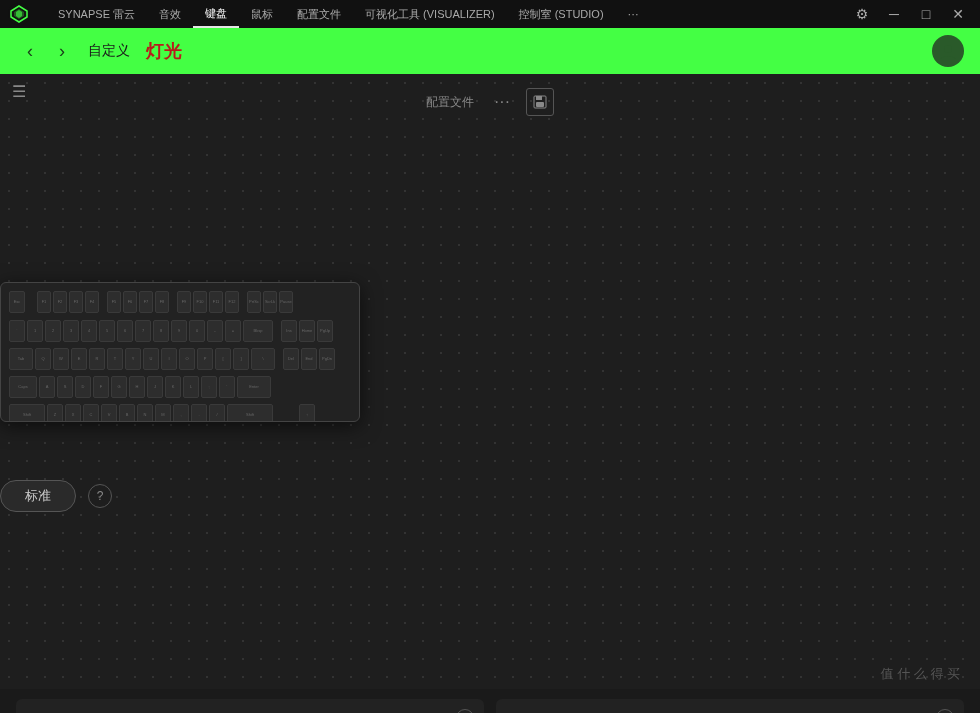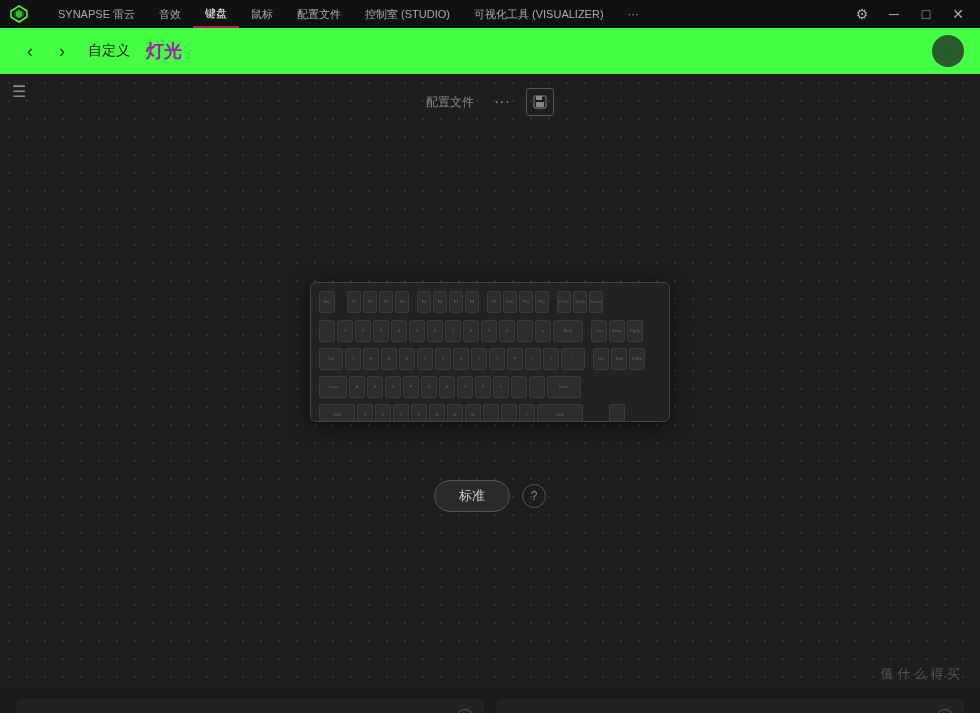--- a/index.html
+++ b/index.html
@@ -40,21 +40,21 @@
       color: #aaa;
       font-size: 11px;
       padding: 0 12px;
       height: 28px;
       display: flex;
       align-items: center;
       cursor: pointer;
     }
     .nav-link.active {
       color: #fff;
-      border-bottom: 2px solid #be185d;
+      border-bottom: 2px solid #e5e5e5;
     }
     .title-bar-controls {
       display: flex;
       gap: 4px;
     }
     .win-btn {
       width: 28px;
       height: 22px;
       background: transparent;
       border: none;
@@ -93,21 +93,21 @@
       justify-content: center;
       border-radius: 3px;
     }
     .header-title {
       font-size: 14px;
       color: #1a1a1a;
       font-weight: normal;
     }
     .header-subtitle {
       font-size: 18px;
-      color: #a21caf;
+      color: #b91c1c;
       font-weight: bold;
       margin-left: 4px;
     }
     .header-spacer { flex: 1; }
     .header-avatar {
       width: 32px;
       height: 32px;
       border-radius: 50%;
       background: #2a5a2a;
       display: flex;
@@ -185,21 +185,21 @@
       align-items: center;
       justify-content: center;
       border-radius: 3px;
     }
 
     
     #keyboard-area {
       flex: 1;
       display: flex;
       flex-direction: column;
-      align-items: center;
+      align-items: flex-start;
       justify-content: center;
       padding-bottom: 20px;
       gap: 48px;
     }
     .keyboard-container {
       position: relative;
     }
     .keyboard-img {
       width: 360px;
       height: 140px;
@@ -325,22 +325,22 @@
       <path d="M11 6 L16 9 L16 13 L11 16 L6 13 L6 9 Z" fill="#44ff44" opacity="0.3"></path>
       <path d="M8 9 L11 7 L14 9 L14 13 L11 15 L8 13 Z" fill="#44ff44" opacity="0.6"></path>
     </svg>
 
     <div class="nav-links">
       <span class="nav-link">SYNAPSE 雷云</span>
       <span class="nav-link">音效</span>
       <span class="nav-link active">键盘</span>
       <span class="nav-link">鼠标</span>
       <span class="nav-link">配置文件</span>
+      <span class="nav-link">可视化工具 (VISUALIZER)</span>
       <span class="nav-link">控制室 (STUDIO)</span>
-      <span class="nav-link">可视化工具 (VISUALIZER)</span>
       <span class="nav-link">···</span>
     </div>
   </div>
   <div class="title-bar-controls">
     <button class="win-btn">⚙</button>
     <button class="win-btn">─</button>
     <button class="win-btn">□</button>
     <button class="win-btn close">✕</button>
   </div>
 </div>

